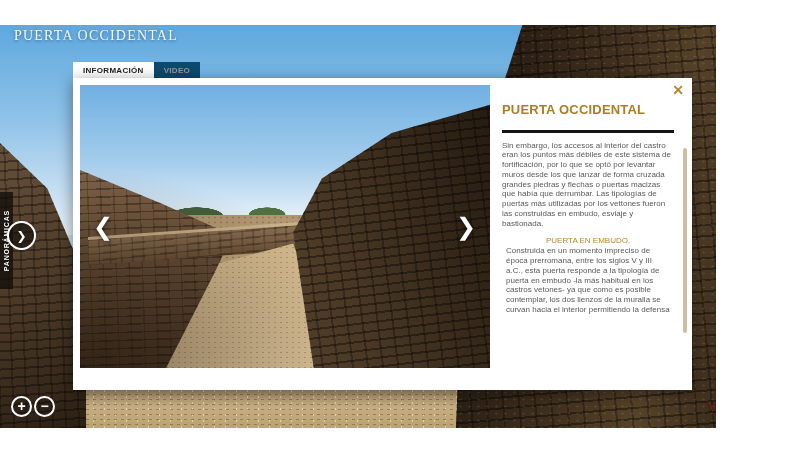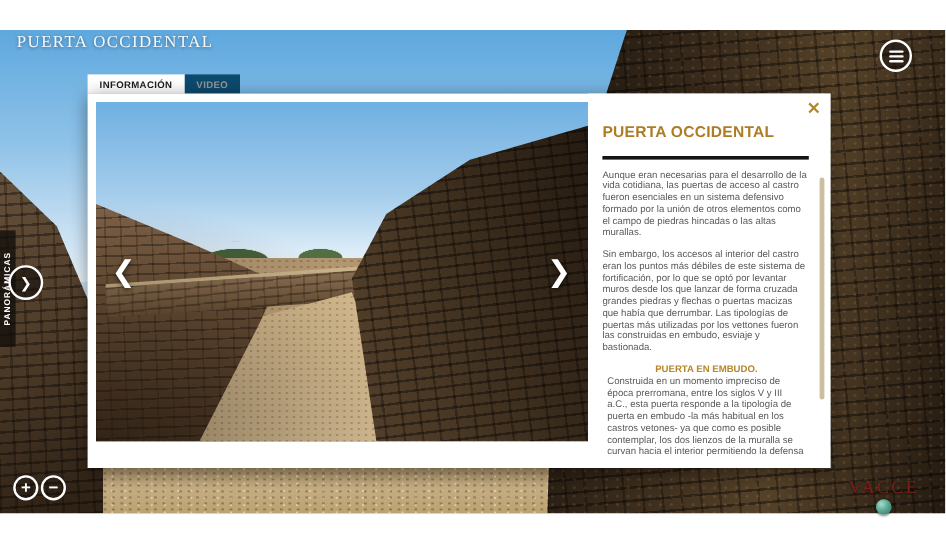--- a/index.html
+++ b/index.html
@@ -1,16 +1,16 @@
 <!DOCTYPE html>
 <html><head>
 <meta charset="utf-8">
 <style>
   html,body{margin:0;padding:0;background:#fff;}
-  .stage{position:relative;width:788px;height:449px;background:#fff;overflow:hidden;
+  .stage{position:relative;width:716px;height:449px;background:#fff;overflow:hidden;
          font-family:"Liberation Sans",sans-serif;-webkit-font-smoothing:antialiased;}
 
   
   .panorama{position:absolute;left:0;top:25px;width:788px;height:403px;overflow:hidden;background:#cde2f2;}
   .bg-sky{position:absolute;left:0;top:0;width:100%;height:210px;
           background:linear-gradient(180deg,#5ea8de 0%,#8fc2e8 45%,#cfe4f4 85%,#e8f1f7 100%);}
   .bg-ground{position:absolute;left:0;bottom:0;width:100%;height:46px;
           background-image:radial-gradient(rgba(80,60,30,.4) 1px,transparent 1.4px),
                            radial-gradient(rgba(255,250,230,.5) 1px,transparent 1.3px),
                            linear-gradient(180deg,#a8916a,#c6ad82 55%,#bba272);
@@ -114,21 +114,21 @@
           text-shadow:0 1px 4px rgba(0,0,0,.6);cursor:pointer;user-select:none;}
   .nav-prev{left:13px;} .nav-next{right:14px;}
 
   
   .info{position:absolute;left:417px;top:0;width:202px;height:312px;background:#fff;overflow:hidden;}
   .info-inner{position:absolute;left:12px;right:18px;top:0;bottom:0;}
   .close-x{position:absolute;top:5px;right:8px;color:#b5862a;font-size:14px;font-weight:bold;cursor:pointer;line-height:1;}
   .panel-title{margin:24px 0 0;font-size:13px;font-weight:bold;color:#ad7c24;letter-spacing:.2px;}
   .divider{margin-top:13px;height:2.5px;background:#141414;}
   .info p{margin:8px 0 0;font-size:8px;line-height:1.22;color:#58595b;}
-  .sub-h{margin-top:8px;font-size:8px;font-weight:bold;color:#b5862a;padding-left:44px;}
+  .sub-h{margin-top:8px;font-size:8px;font-weight:normal;color:#b5862a;padding-left:44px;}
   .sub-t{margin:1px 4px 0 !important;}
   .scroll-thumb{position:absolute;right:5px;top:70px;width:4px;height:185px;background:#cbbf9f;
           border-radius:2px;cursor:pointer;}
 </style>
 </head>
 <body>
 
 <div class="stage">
 
   <div class="panorama">
@@ -187,21 +187,20 @@
       </div>
     </div>
 
     <div class="info">
       <div class="close-x">
         <span>✕</span>
       </div>
       <div class="info-inner">
         <h2 class="panel-title">PUERTA OCCIDENTAL</h2>
         <div class="divider"></div>
-        <p>Aunque eran necesarias para el desarrollo de la vida cotidiana, las puertas de acceso al castro fueron esenciales en un sistema defensivo formado por la unión de otros elementos como el campo de piedras hincadas o las altas murallas.</p>
         <p>Sin embargo, los accesos al interior del castro eran los puntos más débiles de este sistema de fortificación, por lo que se optó por levantar muros desde los que lanzar de forma cruzada grandes piedras y flechas o puertas macizas que había que derrumbar. Las tipologías de puertas más utilizadas por los vettones fueron las construidas en embudo, esviaje y bastionada.</p>
         <div class="sub-h">PUERTA EN EMBUDO.</div>
         <p class="sub-t">Construida en un momento impreciso de época prerromana, entre los siglos V y III a.C., esta puerta responde a la tipología de puerta en embudo -la más habitual en los castros vetones- ya que como es posible contemplar, los dos lienzos de la muralla se curvan hacia el interior permitiendo la defensa</p>
 
       </div>
       <div class="scroll-thumb"></div>
     </div>
   </div>
 
 </div>

